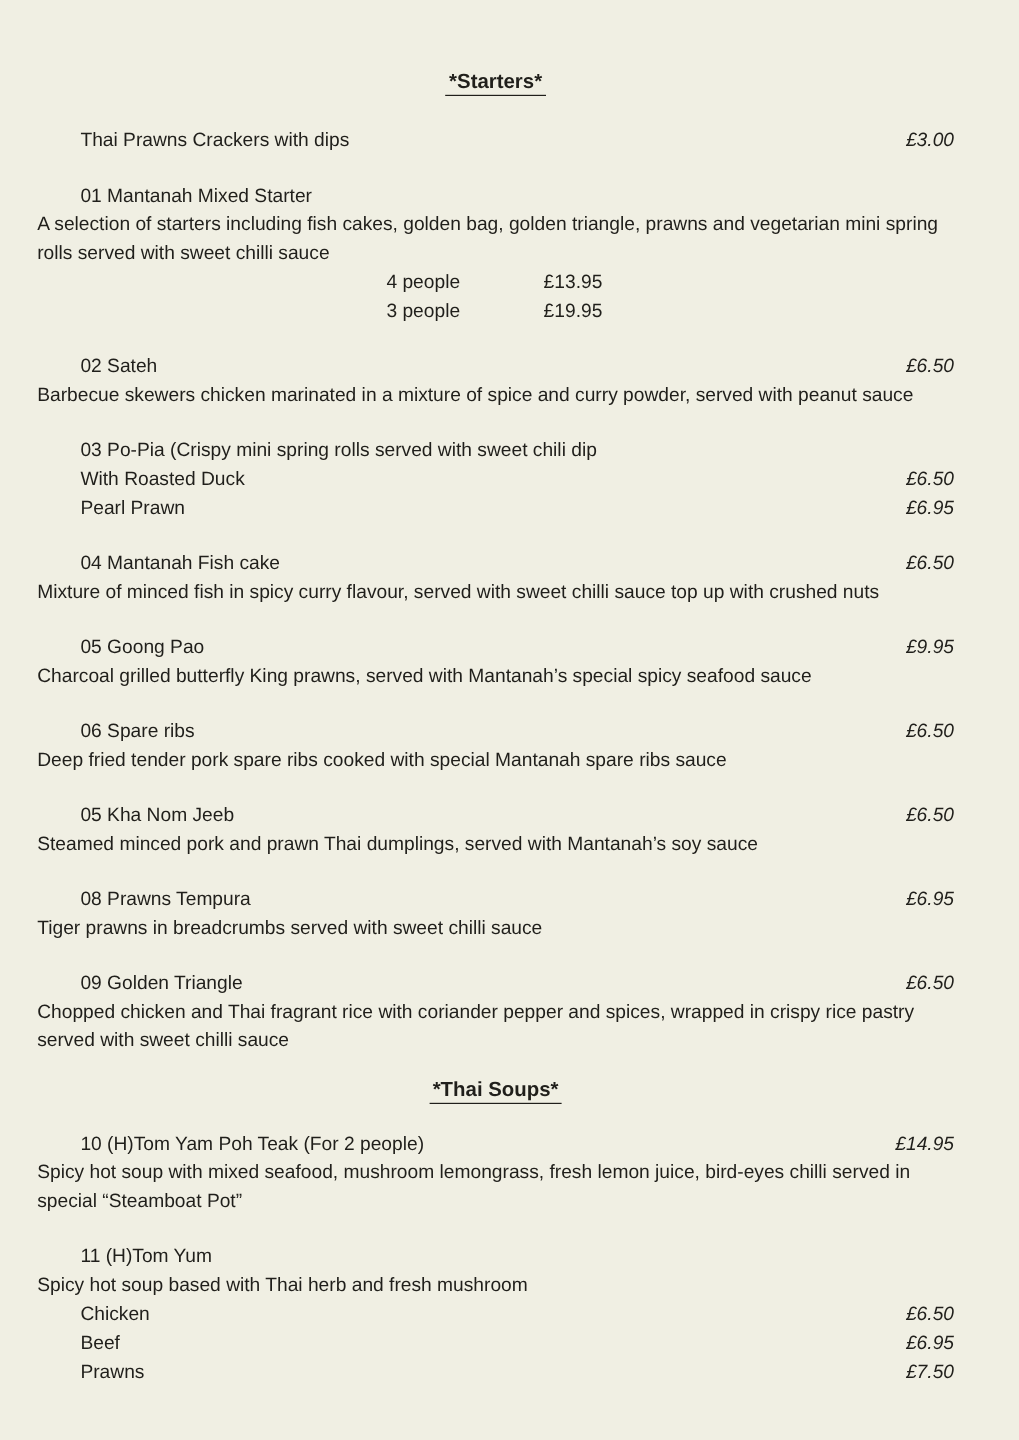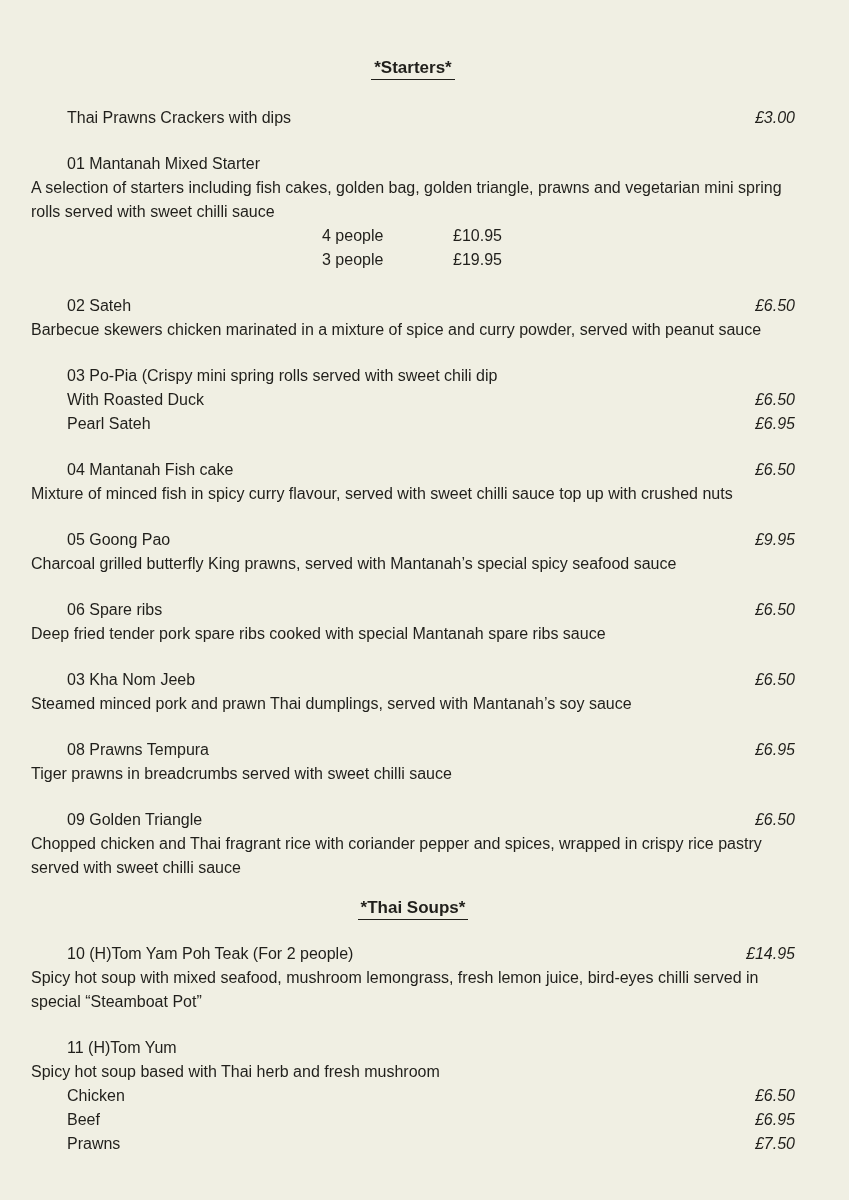--- a/index.html
+++ b/index.html
@@ -51,21 +51,21 @@
       </div>
     </div>
 
     <div class="item">
       <div class="row">
         <span class="nm">01 Mantanah Mixed Starter</span>
       </div>
       <p class="desc">A selection of starters including fish cakes, golden bag, golden triangle, prawns and vegetarian mini spring rolls served with sweet chilli sauce</p>
       <div class="opt-row">
         <span class="opt-label">4 people</span>
-        <span class="opt-price">£10.95</span>
+        <span class="opt-price">£13.95</span>
       </div>
       <div class="opt-row">
         <span class="opt-label">3 people</span>
         <span class="opt-price">£19.95</span>
       </div>
     </div>
 
     <div class="item">
       <div class="row">
         <span class="nm">02 Sateh</span>
@@ -76,21 +76,21 @@
 
     <div class="item">
       <div class="row">
         <span class="nm">03 Po-Pia (Crispy mini spring rolls served with sweet chili dip</span>
       </div>
       <div class="row">
         <span class="nm">With Roasted Duck</span>
         <span class="pr">£6.50</span>
       </div>
       <div class="row">
-        <span class="nm">Pearl Sateh</span>
+        <span class="nm">Pearl Prawn</span>
         <span class="pr">£6.95</span>
       </div>
     </div>
 
     <div class="item">
       <div class="row">
         <span class="nm">04 Mantanah Fish cake</span>
         <span class="pr">£6.50</span>
       </div>
       <p class="desc">Mixture of minced fish in spicy curry flavour, served with sweet chilli sauce top up with crushed nuts</p>
@@ -107,21 +107,21 @@
     <div class="item">
       <div class="row">
         <span class="nm">06 Spare ribs</span>
         <span class="pr">£6.50</span>
       </div>
       <p class="desc">Deep fried tender pork spare ribs cooked with special Mantanah spare ribs sauce</p>
     </div>
 
     <div class="item">
       <div class="row">
-        <span class="nm">03 Kha Nom Jeeb</span>
+        <span class="nm">05 Kha Nom Jeeb</span>
         <span class="pr">£6.50</span>
       </div>
       <p class="desc">Steamed minced pork and prawn Thai dumplings, served with Mantanah’s soy sauce</p>
     </div>
 
     <div class="item">
       <div class="row">
         <span class="nm">08 Prawns Tempura</span>
         <span class="pr">£6.95</span>
       </div>

